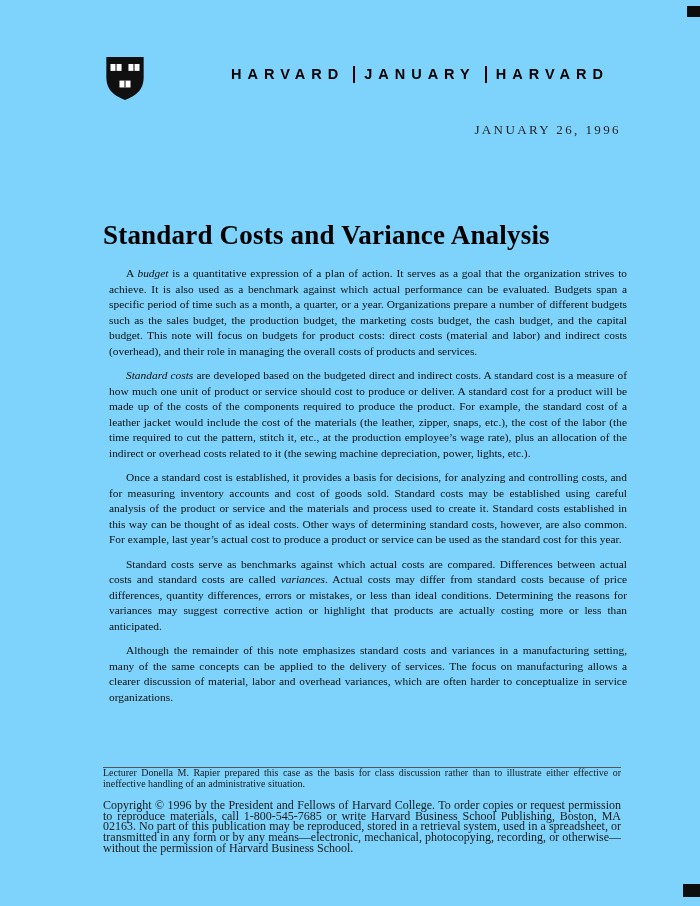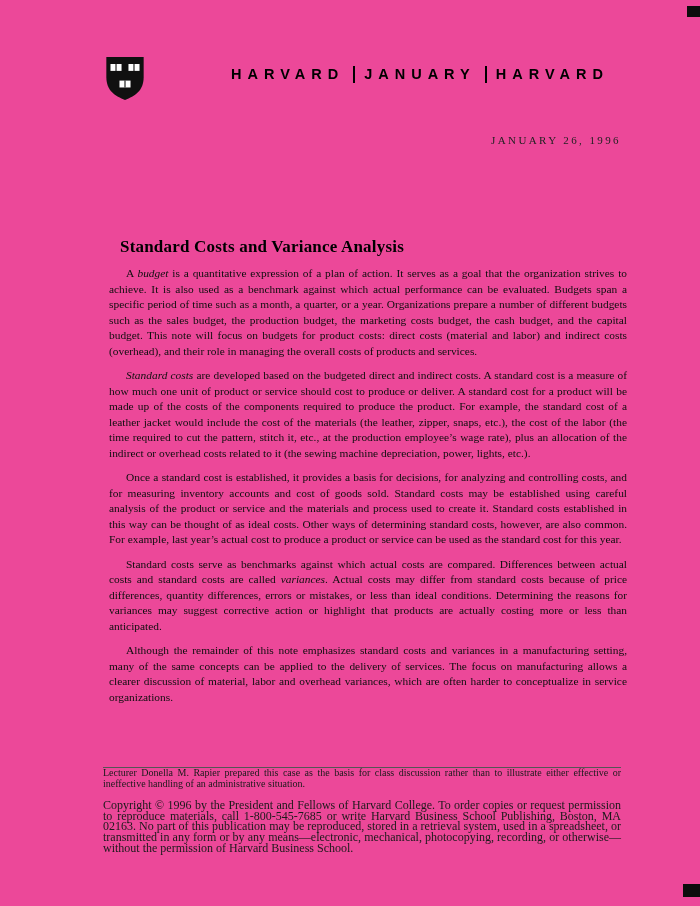--- a/index.html
+++ b/index.html
@@ -1,21 +1,21 @@
 <!DOCTYPE html>
 <html><head>
 <meta charset="utf-8">
 <style>
   html, body { margin: 0; padding: 0; background: #e8e8e8; }
   .page {
     position: relative;
     width: 700px;
     height: 906px;
     margin: 0 auto;
-    background: #ec4899;
+    background: #7dd3fc;
     overflow: hidden;
     font-family: "Liberation Serif", serif;
     color: #111;
   }
   .corner-mark { position: absolute; background: #0d0d0d; }
   .corner-mark.tr { top: 6px; right: 0; width: 13px; height: 11px; }
   .corner-mark.br { bottom: 9px; right: 0; width: 17px; height: 13px; }
 
   .logo { position: absolute; left: 104px; top: 55px; width: 42px; height: 47px; }
 
@@ -27,27 +27,27 @@
     white-space: nowrap;
   }
   .wordmark .bar { width: 2px; height: 17px; background: #000; flex: none; }
 
   .doc-id { position: absolute; left: 103px; top: 118px; width: 518px; text-align: right; }
   .doc-number {
     font-family: "Liberation Serif", serif;
     font-weight: bold; font-size: 14px; letter-spacing: 0.6px; color: #000;
   }
   .doc-date {
-    margin-top: 16px;
-    font-size: 11px; letter-spacing: 2.4px; color: #222;
+    margin-top: 4px;
+    font-size: 13px; letter-spacing: 2.4px; color: #222;
   }
 
   .title {
     position: absolute; left: 103px; top: 220px; width: 518px;
-    margin: 17px; font-size: 17px; font-weight: bold; letter-spacing: 0.2px; color: #000;
+    margin: 0; font-size: 27px; font-weight: bold; letter-spacing: 0.2px; color: #000;
   }
 
   .body-text {
     position: absolute; left: 103px; top: 266px; width: 518px;
     font-size: 11.4px; line-height: 15.5px; text-align: justify; color: #0e0e0e; margin-left: 6px;
   }
   .body-text p { margin: 0 0 9px 0; text-indent: 17px; }
   .body-text em { font-style: italic; }
 
   .footer { position: absolute; left: 103px; top: 767px; width: 518px; }

